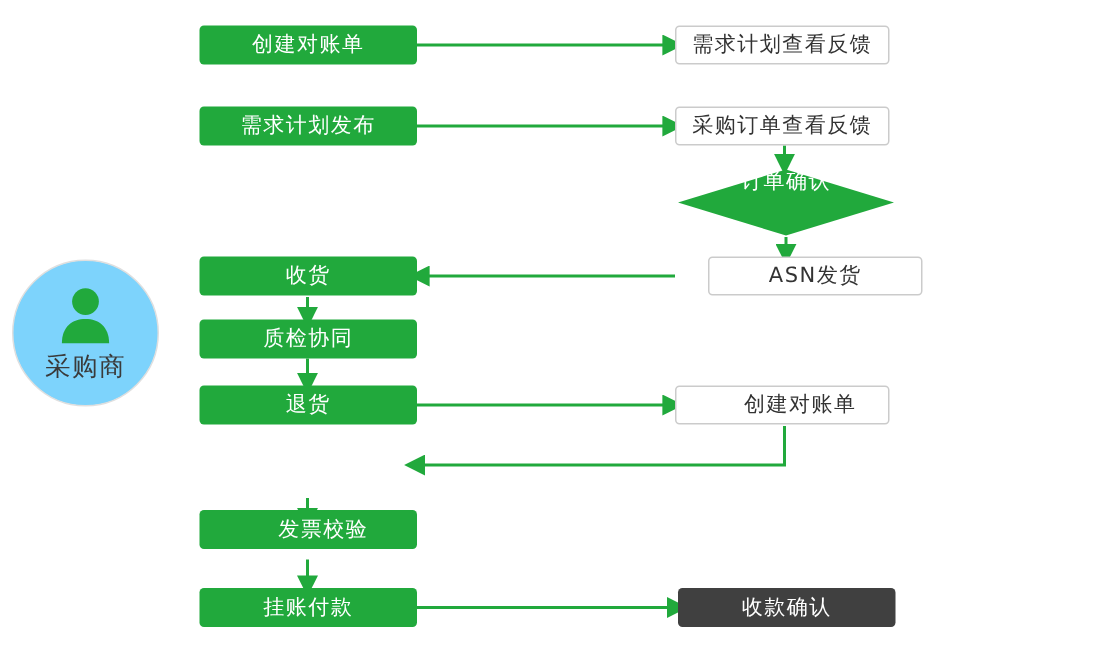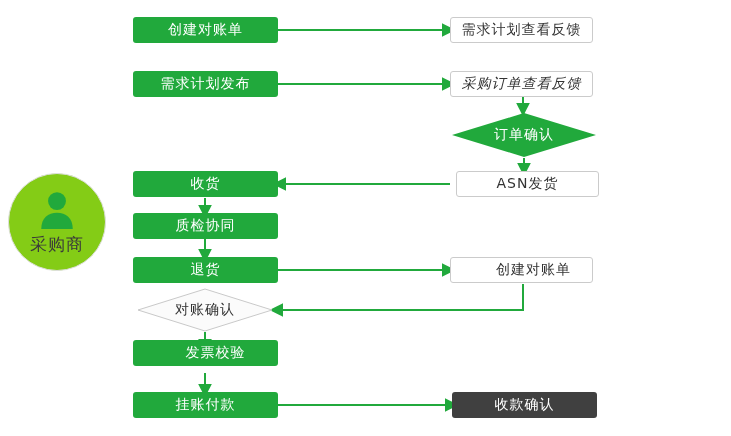--- a/index.html
+++ b/index.html
@@ -7,42 +7,42 @@
   .canvas{position:relative;width:731px;height:436px;background:#ffffff;overflow:hidden;}
 
   .edges{position:absolute;left:0;top:0;width:731px;height:436px;pointer-events:none;}
 
   .node{position:absolute;width:145px;height:26px;display:flex;align-items:center;justify-content:center;
         font-size:14px;border-radius:3px;box-sizing:border-box;letter-spacing:1px;}
   .node.green{background:#21A93C;color:#ffffff;}
   .node.white{background:#ffffff;border:1px solid #CBCBCB;color:#333333;width:143px;}
   .node.red{background:#404040;color:#ffffff;}
 
-  .diamond{position:absolute;display:flex;align-items:center;justify-content:center;}
+  .diamond{position:absolute;display:flex;align-items:flex-start;justify-content:center;}
   .diamond svg{position:absolute;left:0;top:0;}
   .diamond span{position:relative;font-size:14px;letter-spacing:1px;}
   .diamond.green span{color:#ffffff;}
   .diamond.gray span{color:#333333;}
 
   #n-demand-plan-release{left:133px;top:17px;}
   #n-demand-plan-feedback{left:450px;top:17px;}
   #n-po-release{left:133px;top:71px;}
-  #n-po-feedback{left:450px;top:71px;font-style:italic;}
+  #n-po-feedback{left:450px;top:71px;}
   #d-order-confirm{left:451px;top:112px;width:146px;height:46px;}
-  #n-asn-ship{left:456px;top:171px;}
+  #n-asn-ship{left:472px;top:171px;}
   #n-receive{left:133px;top:171px;}
   #n-quality-collab{left:133px;top:213px;}
   #n-returns{left:133px;top:257px;}
   #n-create-statement{left:450px;top:257px;padding-left:24px;}
   #d-statement-confirm{left:137px;top:288px;width:136px;height:44px;}
   #n-invoice-check{left:133px;top:340px;padding-left:20px;}
   #n-payment-on-account{left:133px;top:392px;}
   #n-payment-confirm{left:452px;top:392px;}
 
-  .actor{position:absolute;width:98px;height:98px;border-radius:50%;background:#84cc16;
+  .actor{position:absolute;width:98px;height:98px;border-radius:50%;background:#7dd3fc;
          border:1px solid #DFDFDF;display:flex;flex-direction:column;align-items:center;
          justify-content:center;box-sizing:border-box;}
   #actor-buyer{left:8px;top:173px;}
   #actor-supplier{left:627px;top:172px;width:100px;height:100px;}
   .actor-label{font-size:17px;color:#3A3A3A;margin-top:2px;letter-spacing:1px;}
   .actor-icon{line-height:0;}
 </style>
 </head>
 <body>
 
@@ -93,24 +93,18 @@
     </svg>
     <span>订单确认</span>
   </div>
 
   <div class="node white" id="n-asn-ship">ASN发货</div>
   <div class="node green" id="n-receive">收货</div>
   <div class="node green" id="n-returns">退货</div>
   <div class="node green" id="n-quality-collab">质检协同</div>
   <div class="node white" id="n-create-statement">创建对账单</div>
 
-  <div class="diamond gray" id="d-statement-confirm">
-    <svg width="136" height="44" viewBox="0 0 136 44">
-      <polygon points="68,1 135,22 68,43 1,22" fill="#FBFBFB" stroke="#C9C9C9" stroke-width="1"></polygon>
-    </svg>
-    <span>对账确认</span>
-  </div>
 
   <div class="node green" id="n-invoice-check">发票校验</div>
   <div class="node green" id="n-payment-on-account">挂账付款</div>
   <div class="node red" id="n-payment-confirm">收款确认</div>
 
 </div>
 
 </body></html>

